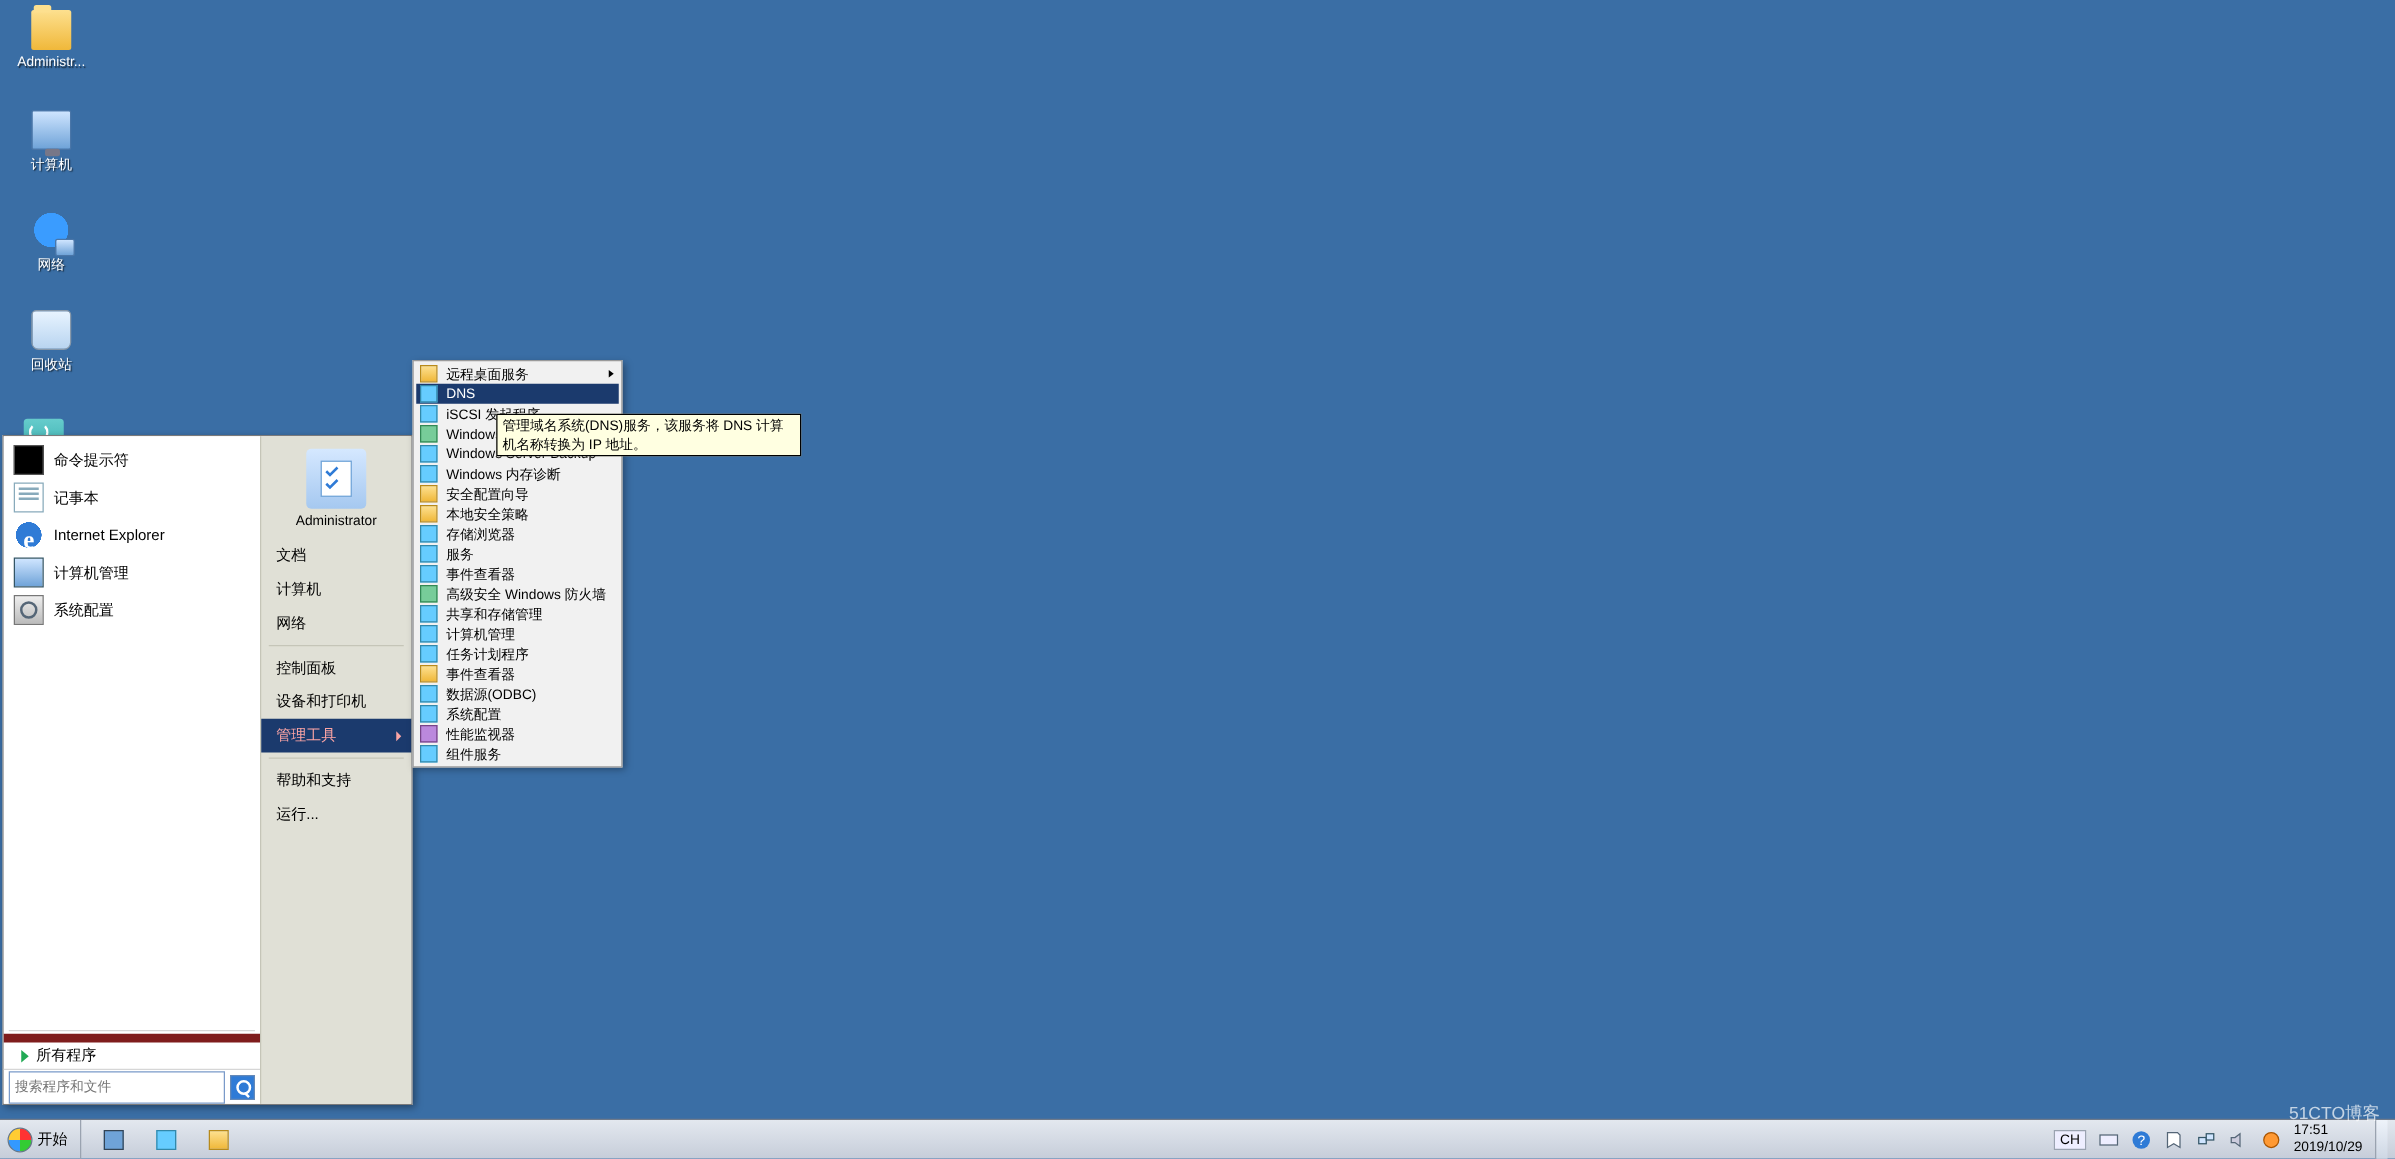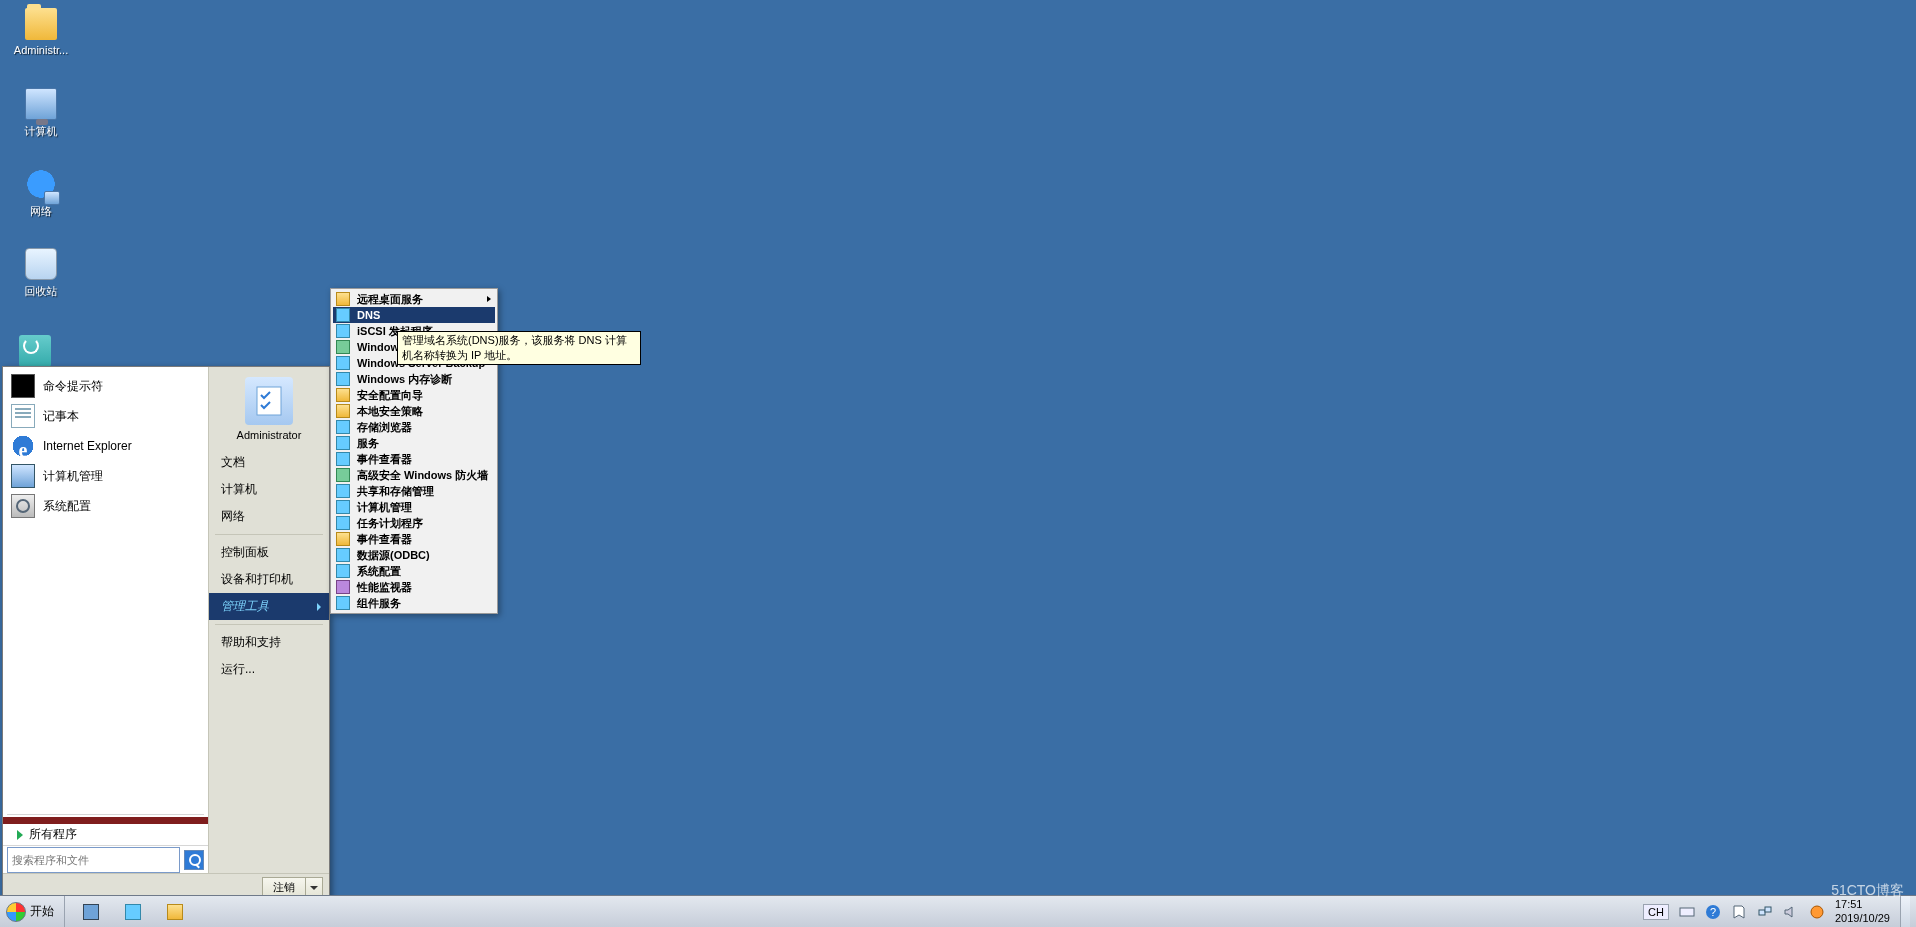--- a/index.html
+++ b/index.html
@@ -15,49 +15,49 @@
 .ic-pc{background:linear-gradient(#cfe5ff,#6fa3d8);border:1px solid #4a76a8;border-radius:2px;position:relative;}
 .ic-pc:after{content:"";position:absolute;bottom:-6px;left:10px;width:12px;height:6px;background:#778;border-radius:2px;}
 .ic-net{background:radial-gradient(circle,#3a9cff 60%,transparent 61%);position:relative;}
 .ic-net:after{content:"";position:absolute;bottom:-5px;right:-3px;width:14px;height:12px;background:linear-gradient(#cfe5ff,#6fa3d8);border:1px solid #4a76a8;border-radius:2px;}
 .ic-bin{background:linear-gradient(#e8f4ff,#b8d4f0);border-radius:4px 4px 6px 6px;border:1px solid #89a;}
 .ic-ie{background:radial-gradient(circle,#2f7bd6 60%,transparent 61%);position:relative;}
 .ic-ie:after{content:"e";position:absolute;inset:0;color:#fff;font-size:20px;font-weight:bold;font-family:Georgia;line-height:32px;text-align:center;}
 .ic-toolbar{width:42px;height:18px;background:linear-gradient(#6cc,#3aa);border-radius:3px;position:relative;}
 .ic-toolbar:before{content:"";position:absolute;left:4px;top:3px;width:12px;height:12px;border:2px solid #fff;border-radius:50%;border-top-color:transparent;}
 
-.startmenu{position:absolute;left:2px;bottom:25px;width:328px;height:536px;background:#fff;border:1px solid #7a7a7a;box-shadow:2px 2px 6px rgba(0,0,0,.4);display:flex;flex-direction:column;}
+.startmenu{position:absolute;left:2px;bottom:43px;width:328px;height:536px;background:#fff;border:1px solid #7a7a7a;box-shadow:2px 2px 6px rgba(0,0,0,.4);display:flex;flex-direction:column;}
 .sm-body{flex:1;display:flex;min-height:0;}
 .sm-left{width:205px;background:#fff;display:flex;flex-direction:column;}
 .sm-left-items{flex:1;padding:4px 0;}
 .sm-item{display:flex;align-items:center;height:30px;padding:0 8px;gap:8px;cursor:pointer;}
 .sm-item .mic{width:24px;height:24px;flex:none;}
 .sm-sep{height:1px;background:#d6d6d6;margin:2px 4px;}
 .sm-allprog{height:28px;border-top:7px solid #7f1d1d;display:flex;align-items:center;padding-left:14px;gap:6px;}
 .sm-allprog .tri{width:0;height:0;border-left:6px solid #2a5;border-top:5px solid transparent;border-bottom:5px solid transparent;}
 .sm-search{height:28px;border-top:1px solid #d6d6d6;display:flex;align-items:center;padding:0 4px;gap:4px;}
 .sm-search input{flex:1;height:20px;border:1px solid #7a9ac9;padding:12px 4px;font-size:11px;background:#fff;}
 .sm-search .mag{width:20px;height:20px;background:#2f7bd6;position:relative;border:1px solid #6489b8;}
 .sm-search .mag:before{content:"";position:absolute;left:4px;top:3px;width:8px;height:8px;border:2px solid #fff;border-radius:50%;}
 .sm-search .mag:after{content:"";position:absolute;right:3px;bottom:2px;width:5px;height:2px;background:#fff;transform:rotate(45deg);}
 .sm-right{flex:1;background:#e0e0d6;border-left:1px solid #c5c5b8;display:flex;flex-direction:column;padding:8px 0;}
 .sm-right .avatar{width:48px;height:48px;margin:2px auto 4px;background:linear-gradient(#d5e8ff,#a5c8f0);border-radius:4px;display:flex;align-items:center;justify-content:center;}
 .sm-right .avatar svg{width:36px;height:36px;}
 .sm-right .uname{text-align:center;font-size:11px;margin-bottom:8px;}
 .sm-right .ritem{height:27px;display:flex;align-items:center;padding:0 12px;cursor:pointer;position:relative;}
-.sm-right .ritem.sel{background:#1b3a6d;color:#7dd3fc;font-style:italic;}
+.sm-right .ritem.sel{background:#1b3a6d;color:#fca5a5;}
 .sm-right .ritem .arr{position:absolute;right:8px;width:0;height:0;border-left:4px solid currentColor;border-top:4px solid transparent;border-bottom:4px solid transparent;}
 .sm-right .rsep{height:1px;background:#c5c5b8;margin:4px 6px;}
 .sm-bottom{height:28px;background:#e0e0d6;border-top:1px solid #c5c5b8;display:flex;justify-content:flex-end;align-items:center;padding:0 6px;gap:0;}
 .sm-bottom .btn{height:22px;display:flex;align-items:center;padding:0 10px;border:1px solid #a9a995;background:linear-gradient(#f6f6ee,#e3e3d4);cursor:pointer;font-size:11px;}
 .sm-bottom .btn.drop{padding:0 4px;border-left:none;}
 .sm-bottom .btn .tri{width:0;height:0;border-top:4px solid #333;border-left:4px solid transparent;border-right:4px solid transparent;}
 
 .submenu{position:absolute;background:#f1f1f1;border:1px solid #9a9a9a;box-shadow:2px 2px 6px rgba(0,0,0,.35);padding:2px;}
-.submenu .mi{height:16px;display:flex;align-items:center;padding:0 18px 0 2px;gap:6px;cursor:pointer;white-space:nowrap;font-size:11px;position:relative;font-weight:bold;}
+.submenu .mi{height:16px;display:flex;align-items:center;padding:0 18px 0 2px;gap:6px;cursor:pointer;white-space:nowrap;font-size:11px;position:relative;}
 .submenu .mi.sel{background:#1b3a6d;color:#fff;}
 .submenu .mi .mic{width:16px;height:16px;flex:none;display:flex;align-items:center;justify-content:center;}
 .submenu .mi .arr{position:absolute;right:4px;width:0;height:0;border-left:4px solid currentColor;border-top:3px solid transparent;border-bottom:3px solid transparent;}
 .submenu1{left:330px;bottom:313px;width:168px;}
 .tooltip{position:absolute;left:397px;top:331px;background:#ffffe1;border:1px solid #000;padding:1px 4px;font-size:11px;max-width:244px;z-index:50;}
 
 .taskbar{position:absolute;left:0;right:0;bottom:0;height:32px;background:linear-gradient(#e3e8ef,#c6cdd9);border-top:1px solid #6f7a8a;display:flex;align-items:center;}
 .startbtn{height:32px;padding:0 10px 0 6px;display:flex;align-items:center;gap:4px;cursor:pointer;border-right:1px solid #9aa3b0;}
 .startbtn .orb{width:20px;height:20px;border-radius:50%;background:conic-gradient(#f33 0 25%,#3c3 0 50%,#39f 0 75%,#fc3 0 100%);border:1px solid #678;}
 .tb-apps{display:flex;height:100%;align-items:center;gap:2px;padding:0 6px;}
@@ -175,28 +175,20 @@
           <div class="rsep"></div>
           <div class="ritem">
             <span>帮助和支持</span>
           </div>
           <div class="ritem">
             <span>运行...</span>
           </div>
         </div>
     </div>
   </div>
-  <div class="sm-bottom">
-    <div class="btn">
-        <span>注销</span>
-      </div>
-    <div class="btn drop">
-        <span class="tri"></span>
-      </div>
-  </div>
 </div>
 
 <div class="submenu submenu1" id="admin-tools-menu">
     <div class="mi">
       <span class="mic">
         <span class="blk y" style="width:14px;height:14px"></span>
       </span>
       <span>远程桌面服务</span>
       <span class="arr"></span>
     </div>

